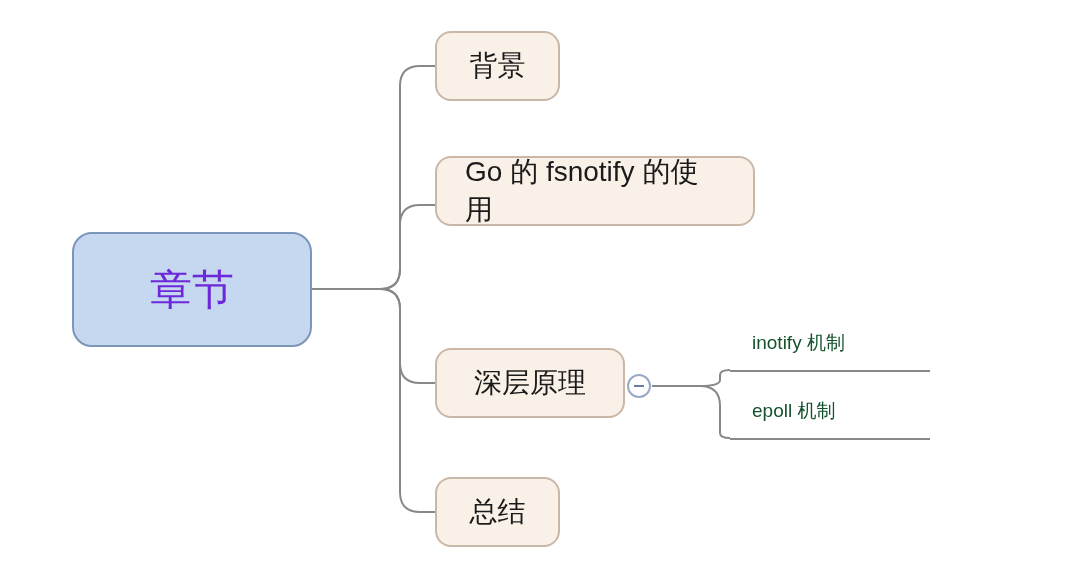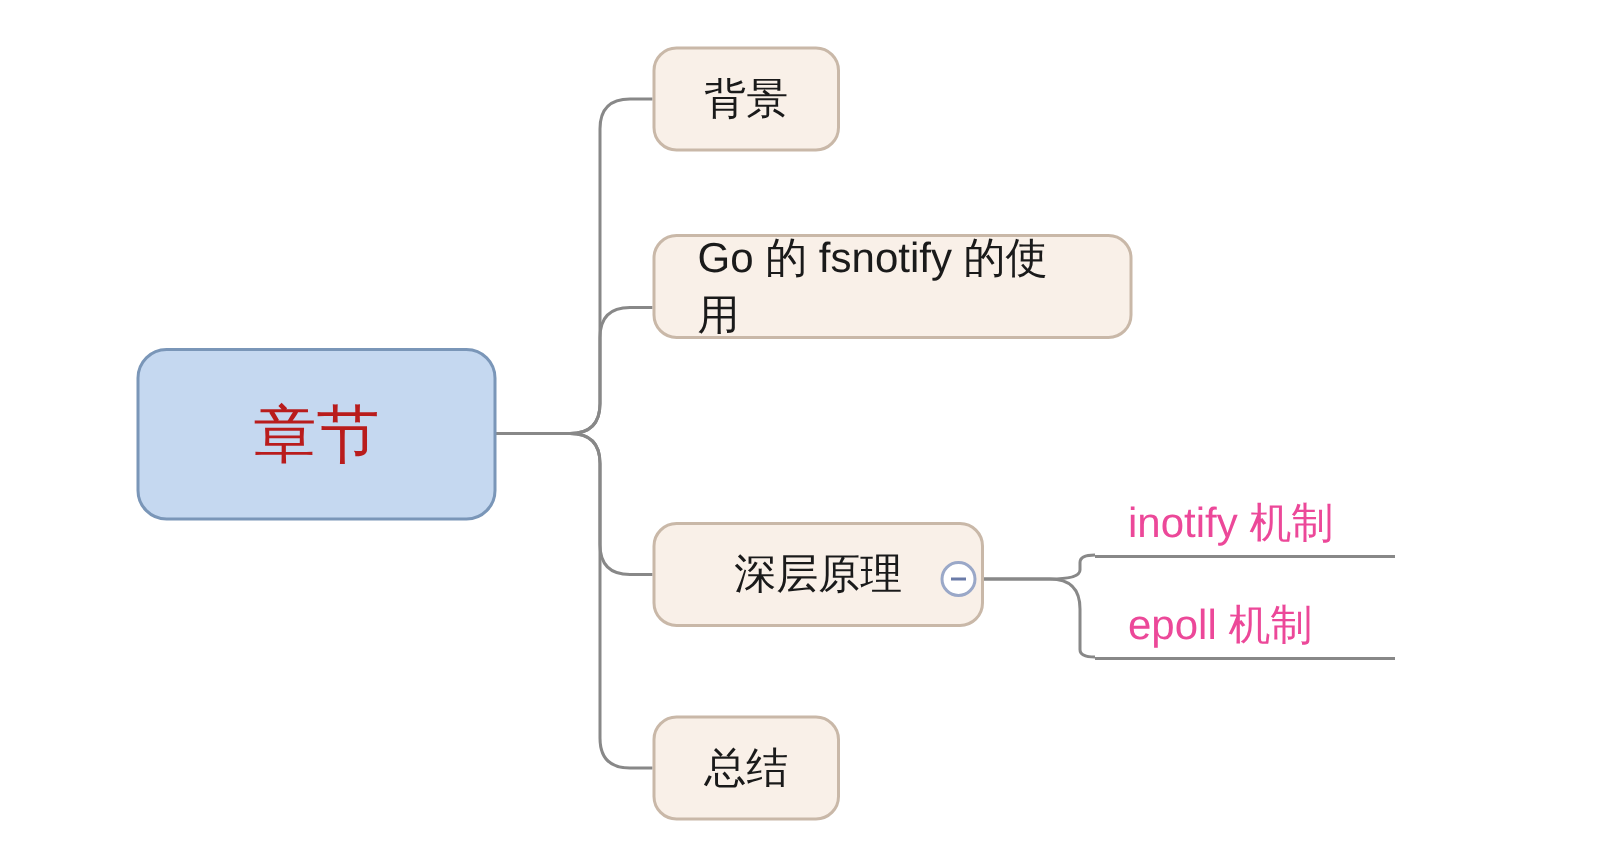--- a/index.html
+++ b/index.html
@@ -22,46 +22,45 @@
       width: 240px;
       height: 115px;
       background: #c5d8f0;
       border: 2px solid #7a96b8;
       border-radius: 20px;
       display: flex;
       align-items: center;
       justify-content: center;
       font-size: 42px;
       font-weight: 500;
-      color: #b91c1c;
-      margin-left: 19px;
+      color: #6d28d9;
     }
     .child-node {
       position: absolute;
       background: #f9f0e8;
       border: 2px solid #c9b8a8;
       border-radius: 16px;
       display: flex;
       align-items: center;
       justify-content: center;
       font-size: 28px;
       font-weight: 400;
       color: #1a1a1a;
       padding: 1px 28px;
       height: 70px;
     }
     .node-1 { left: 435px; top: 31px; width: 125px; }
     .node-2 { left: 435px; top: 156px; width: 320px; }
-    .node-3 { left: 435px; top: 348px; width: 221px; }
+    .node-3 { left: 435px; top: 348px; width: 190px; }
     .node-4 { left: 435px; top: 477px; width: 125px; }
     .subnode {
       position: absolute;
-      font-size: 28px;
+      font-size: 19px;
       font-weight: 400;
-      color: #ec4899;
+      color: #14532d;
     }
     .sub-1 { left: 752px; top: 330px; }
     .sub-2 { left: 752px; top: 398px; }
     .sub-underline {
       position: absolute;
       height: 2px;
       background: #888;
     }
     .ul-1 { left: 730px; top: 370px; width: 200px; }
     .ul-2 { left: 730px; top: 438px; width: 200px; }

